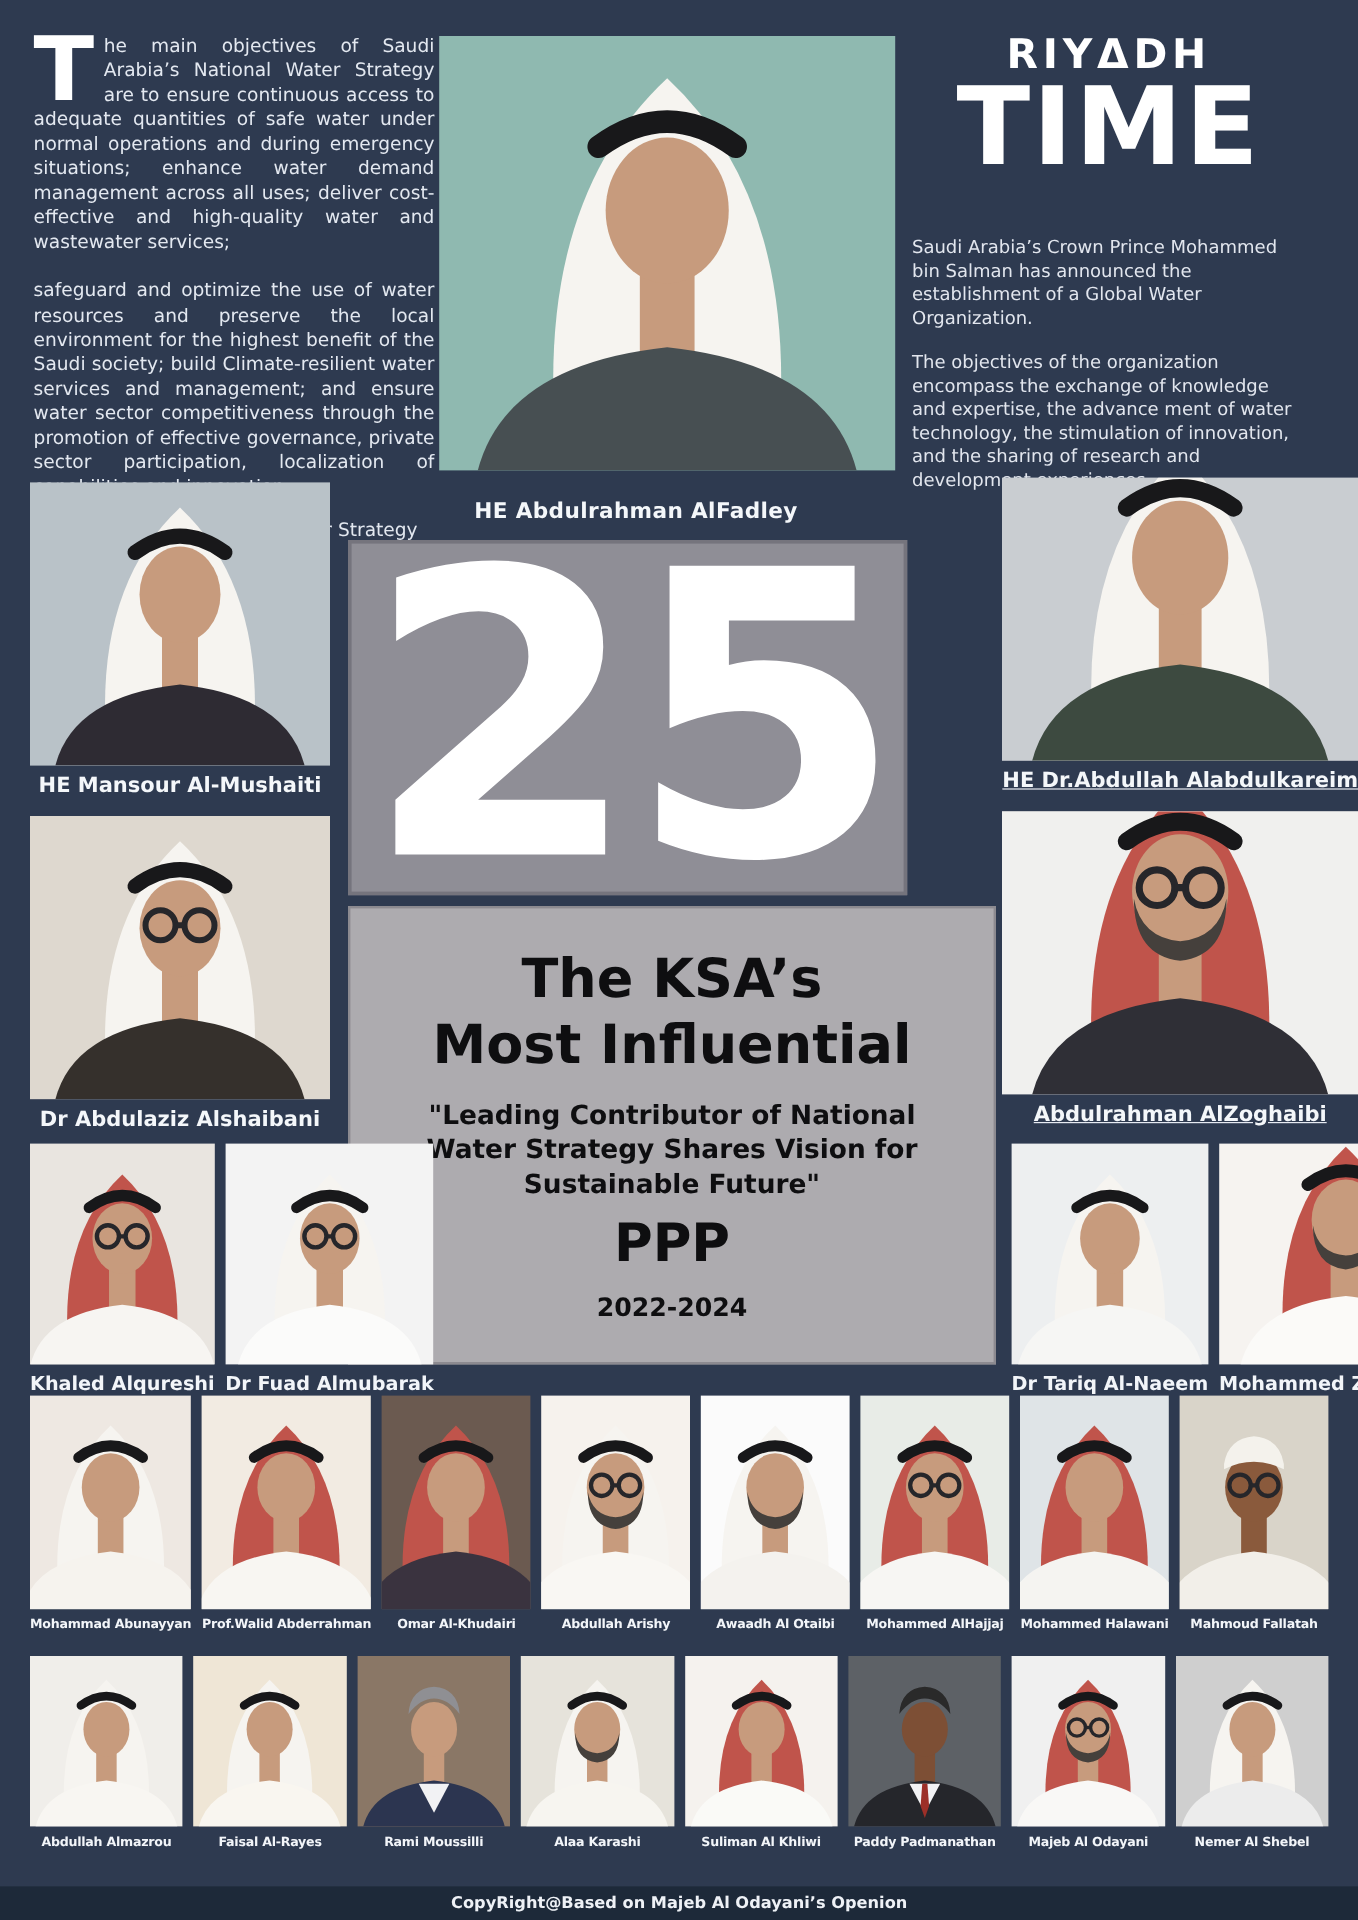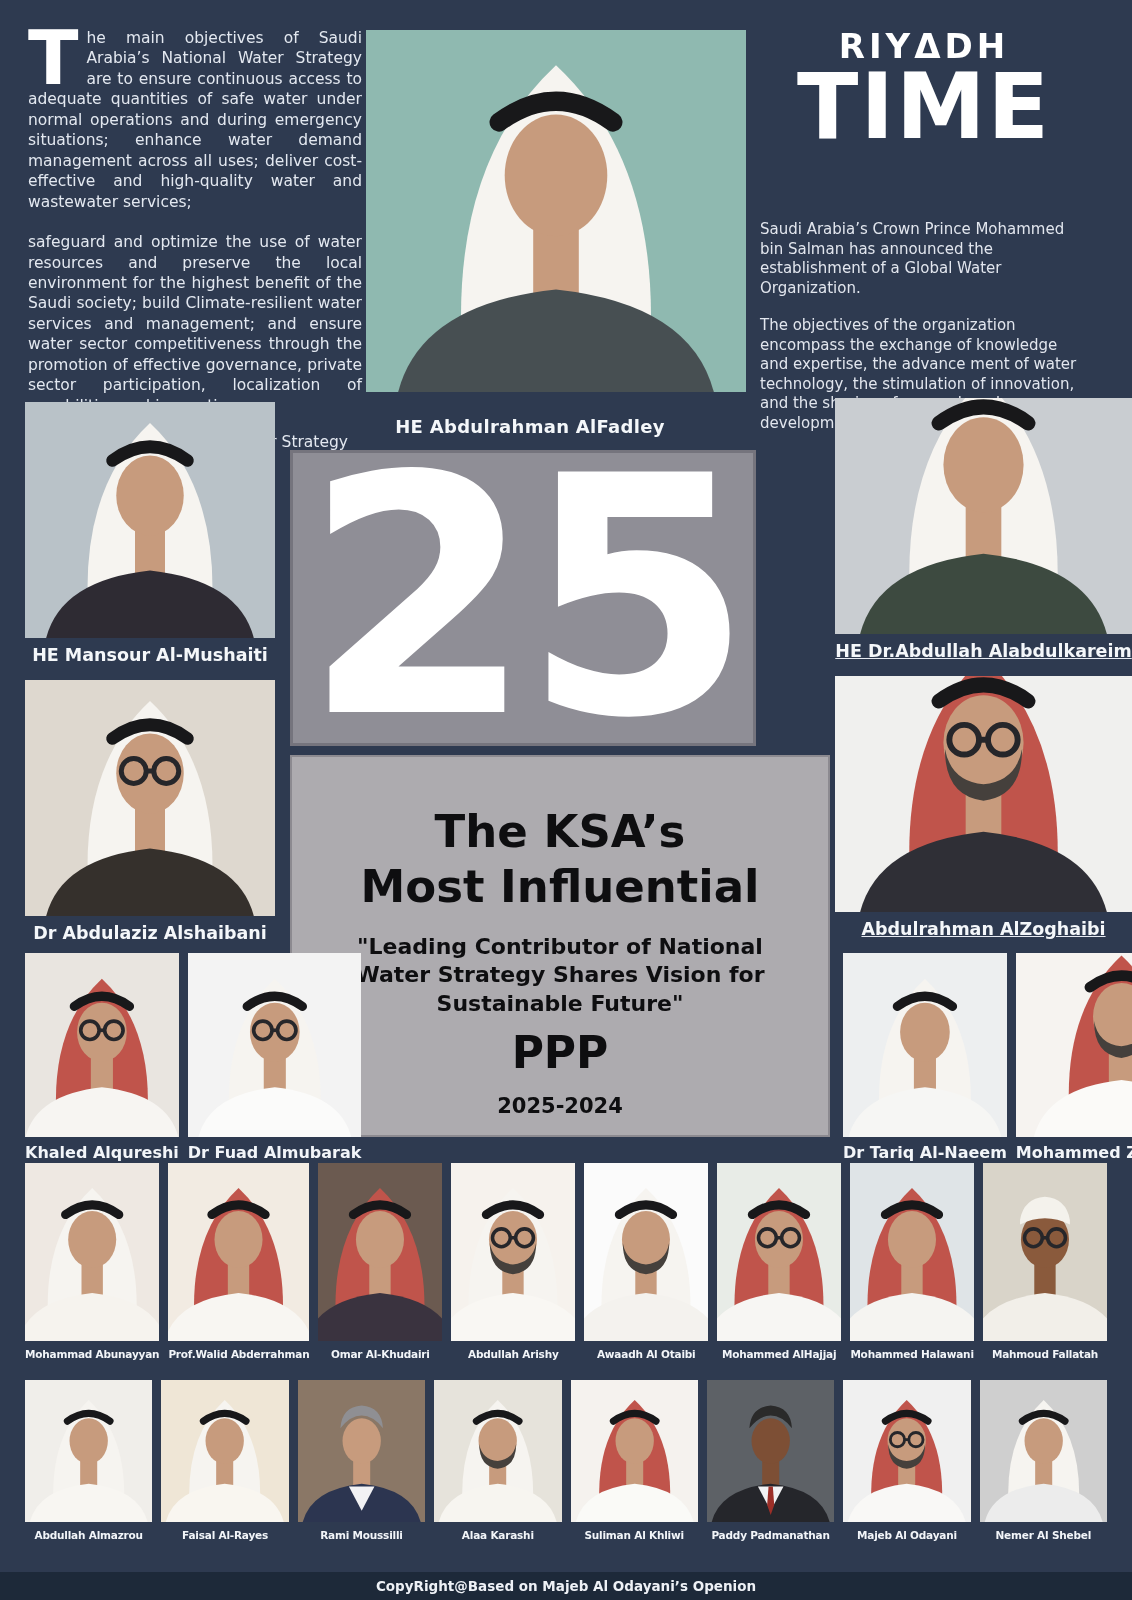--- a/index.html
+++ b/index.html
@@ -25,37 +25,37 @@
 
   
   .hero-photo-box { left:366px; top:30px; width:380px; height:362px; overflow:hidden; }
 
   
   .masthead { left:758px; top:26px; width:332px; text-align:center; color:#ffffff; }
   .mast1 { font-size:34px; font-weight:600; letter-spacing:4px; }
   .mast2 { font-size:90px; font-weight:700; letter-spacing:2px; line-height:0.92; margin-top:0px; }
 
   
-  .article-right { left:760px; top:220px; width:330px; font-size:15px; line-height:1.3; color:#e2e6ee; }
+  .article-right { left:760px; top:197px; width:330px; font-size:15px; line-height:1.3; color:#e2e6ee; }
   .article-right p + p { margin-top:18px; }
 
   
   .hero-caption { left:300px; top:416px; width:460px; text-align:center; font-size:18px; font-weight:700; color:#f4f7fa; letter-spacing:0.3px; }
   .box25 {
     left:290px; top:450px; width:466px; height:296px;
     background:#8f8e96; border:3px solid #75747d;
     display:flex; align-items:center; justify-content:center; overflow:hidden;
   }
   .box25 span { font-size:330px; font-weight:700; color:#ffffff; letter-spacing:-10px; line-height:286px; }
 
   
   .title-box {
     left:290px; top:755px; width:540px; height:382px;
     background:#adabaf; border:2px solid #8c8a90;
-    color:#0e0e10; text-align:center; padding-top:48px;
+    color:#0e0e10; text-align:center; padding-top:32px;
   }
   .tb-line { font-size:45px; font-weight:700; line-height:1.22; }
   .tb-quote { font-size:22px; font-weight:700; line-height:1.3; margin:18px auto 0; width:480px; }
   .tb-ppp { font-size:44px; font-weight:700; margin-top:8px; }
   .tb-years { font-size:21px; font-weight:700; margin-top:16px; }
 
   
   .photo { position:relative; background:#cfcfd2; overflow:hidden;
            --hd:#f6f4f0; --robe:#f6f4f1; --skin:#c79b7d; --hair:#4b4b4f; }
   .photo svg { display:block; width:100%; height:100%; }
@@ -235,21 +235,21 @@
 </div>
       <figcaption class="cap-lg">Abdulrahman AlZoghaibi</figcaption>
     </figure>
   </div>
 
 <div class="abs title-box">
   <div class="tb-line">The KSA’s</div>
   <div class="tb-line">Most Influential</div>
   <div class="tb-quote">"Leading Contributor of National Water Strategy Shares Vision for Sustainable Future"</div>
   <div class="tb-ppp">PPP</div>
-  <div class="tb-years">2025-2024</div>
+  <div class="tb-years">2022-2024</div>
 </div>
 
 <div class="abs small-grid small-left">
 
     <figure class="card-sm">
       <div class="photo shemagh glasses" style="background: rgb(233, 229, 224); --robe: #f7f5f2;">
   <svg viewBox="0 0 100 100" preserveAspectRatio="xMidYMax slice" xmlns="http://www.w3.org/2000/svg">
     <path class="g-hood opt" d="M26,98 Q20,42 50,14 Q80,42 74,98 Z" fill="var(--hd)"></path>
     <rect x="44" y="55" width="12" height="20" fill="var(--skin)"></rect>
     <path class="g-shoulders" d="M8,102 Q13,77 50,73 Q87,77 92,102 Z" fill="var(--robe)"></path>

